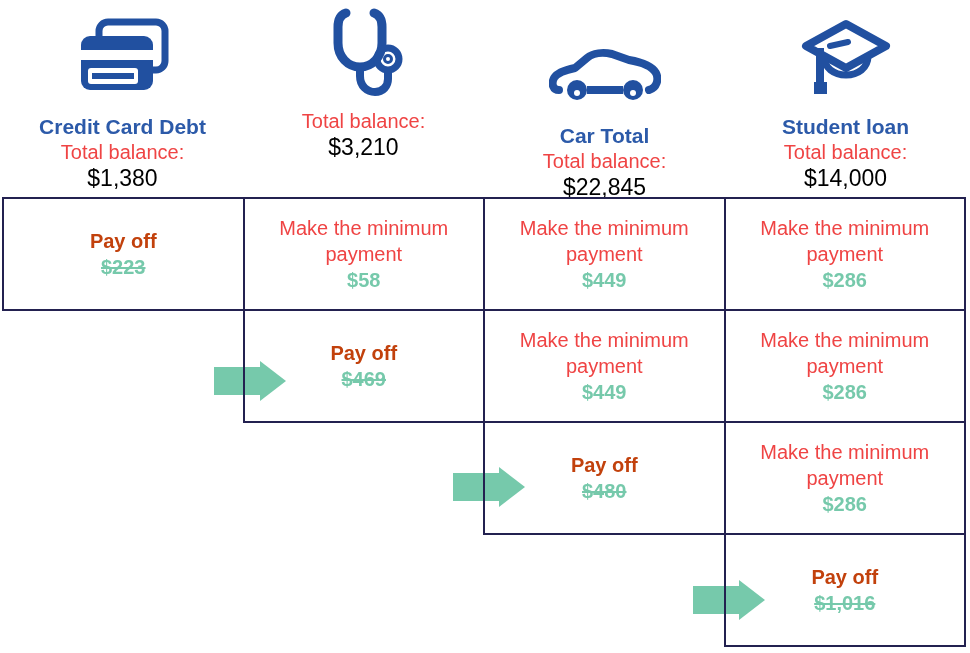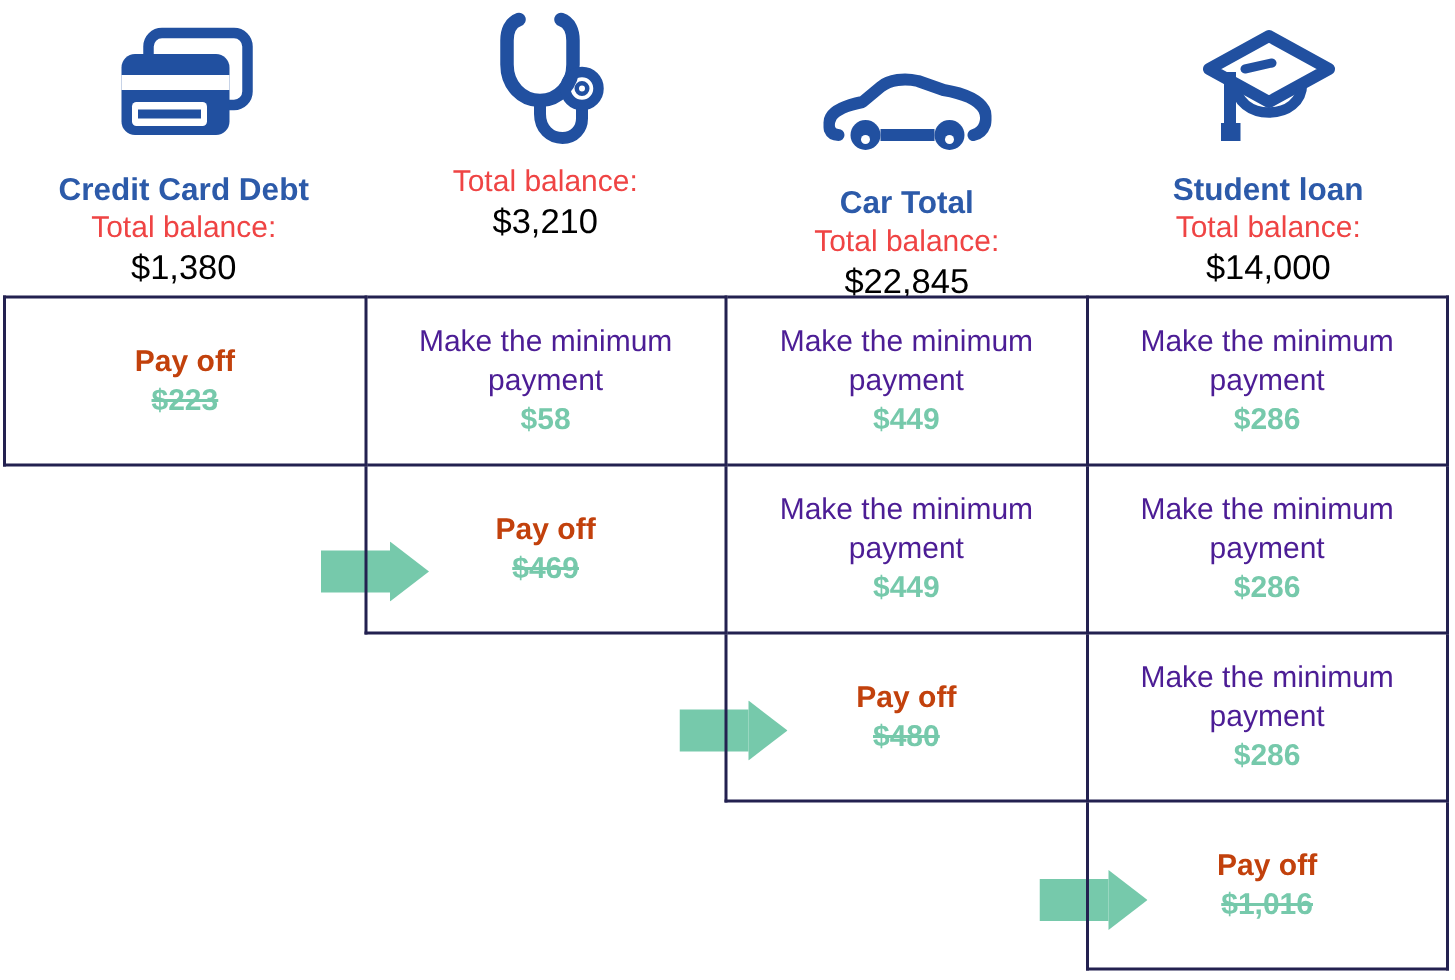--- a/index.html
+++ b/index.html
@@ -20,21 +20,21 @@
   
   .arrow{position:absolute;z-index:1;}
   
   table.grid{
     position:absolute;left:2px;top:197px;width:964px;z-index:2;
     border-collapse:collapse;table-layout:fixed;background:transparent;
   }
   table.grid td{width:25%;height:110px;text-align:center;vertical-align:middle;padding:0 18px;}
   td.cell{border:2px solid #232150;}
   td.blank{border:none;}
-  .min-label{font-size:20px;font-weight:400;color:#4c1d95;line-height:26px;}
+  .min-label{font-size:20px;font-weight:400;color:#ef4444;line-height:26px;}
   .payoff-label{font-size:20px;font-weight:700;color:#c2410c;line-height:26px;}
   .amount{font-size:20px;font-weight:700;color:#76C9AB;line-height:26px;}
   .struck{text-decoration:line-through;text-align:center;}
   svg{display:block;}
 </style>
 </head>
 <body>
 
 <div class="stage">
 

